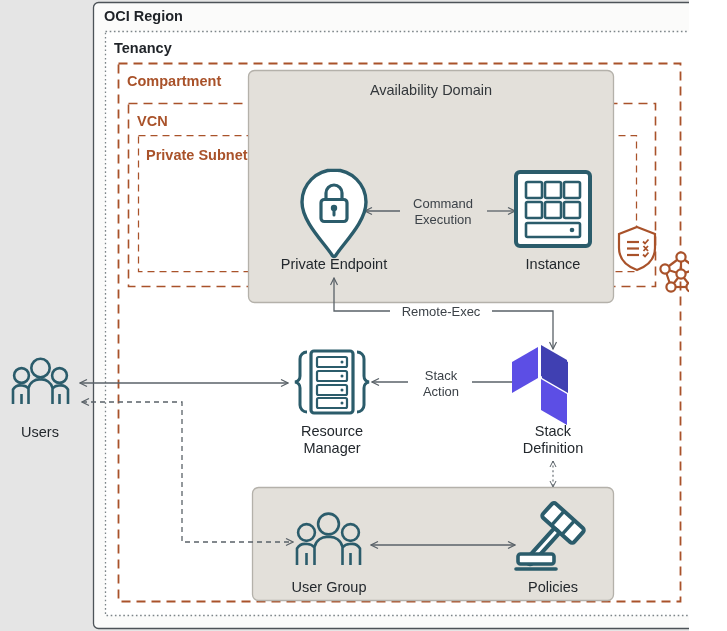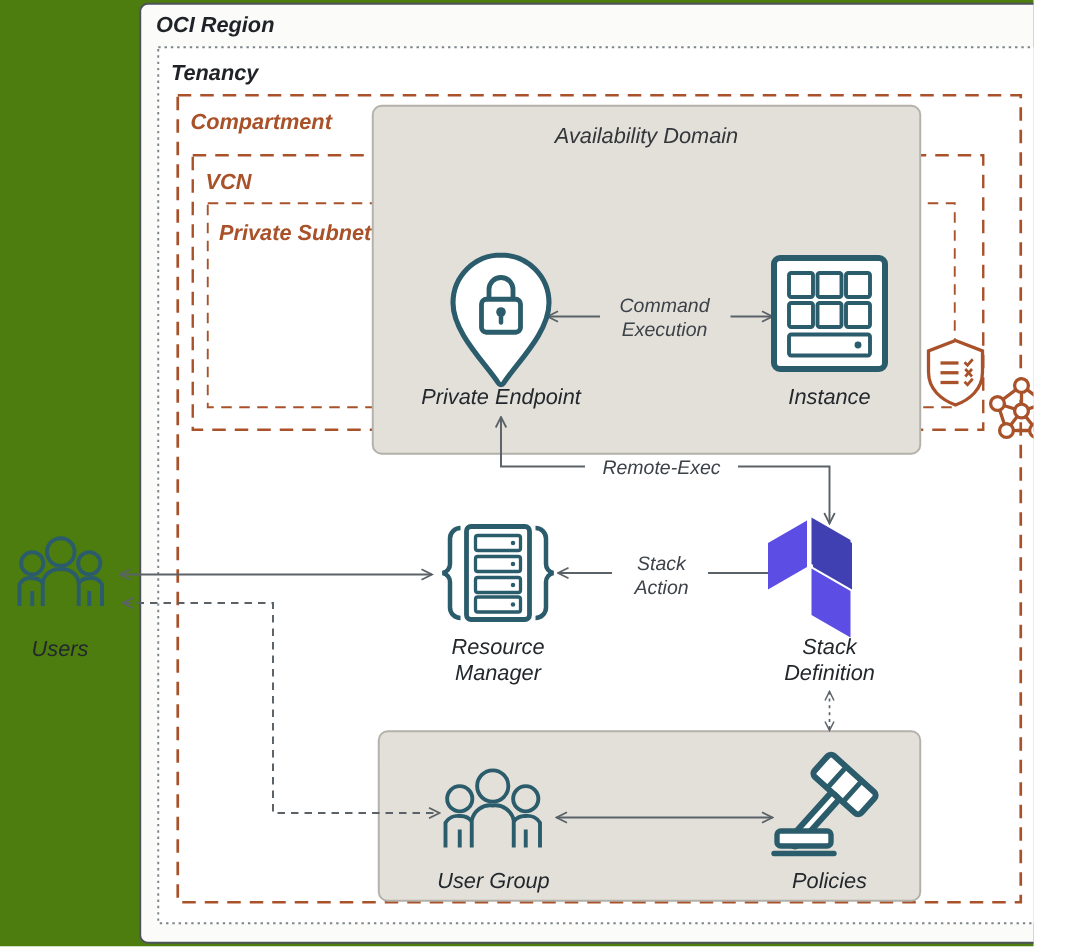--- a/index.html
+++ b/index.html
@@ -9,22 +9,21 @@
   }
   body {
     font-family: "Liberation Sans", sans-serif;
     -webkit-font-smoothing: antialiased;
   }
   #stage {
     position: relative;
     width: 689px;
     height: 631px;
     overflow: hidden;
-    background: #4d7c0f;
-    font-style: italic;
+    background: #e5e5e5;
   }
   svg.diagram {
     position: absolute;
     left: 0;
     top: 0;
     width: 727px;
     height: 631px;
   }
   .lbl {
     font-family: "Liberation Sans", sans-serif;

